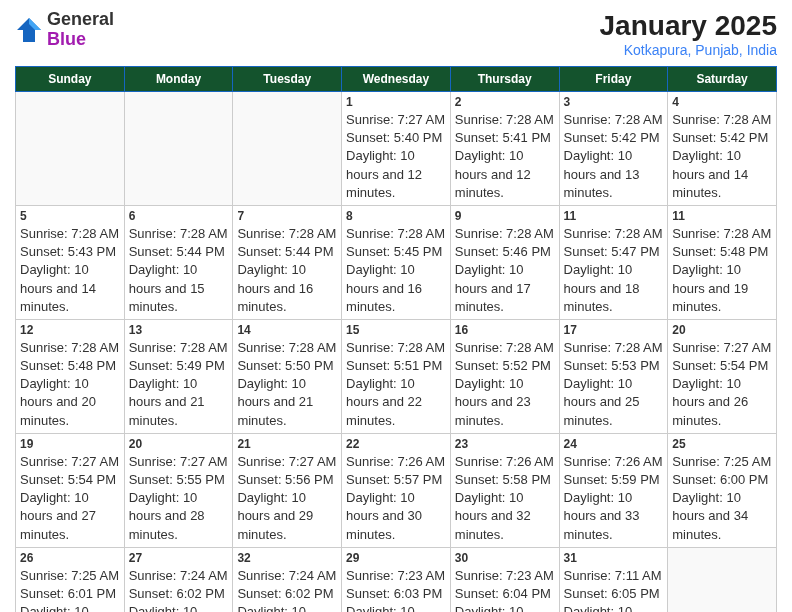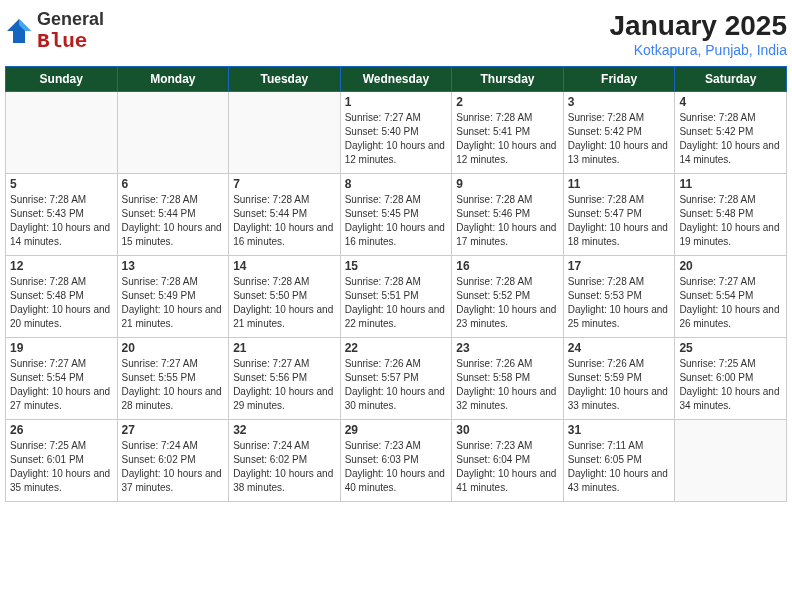--- a/index.html
+++ b/index.html
@@ -6,21 +6,21 @@
     body {
       font-family: Arial, sans-serif;
       background: #fff;
       width: 792px;
       height: 612px;
       overflow: hidden;
     }
     .page {
       width: 792px;
       height: 472px;
-      padding: 10px 5px;
+      padding: 10px 15px;
     }
     .header {
       display: flex;
       justify-content: space-between;
       align-items: flex-start;
       margin-bottom: 8px;
     }
     .logo {
       display: flex;
       align-items: center;
@@ -29,24 +29,23 @@
       display: flex;
       flex-direction: column;
       line-height: 1.1;
     }
     .logo-general {
       font-size: 18px;
       font-weight: bold;
       color: #333;
     }
     .logo-blue {
-      font-size: 21px;
+      font-size: 18px;
       font-weight: bold;
-      color: #b91c1c;
-      font-family: Liberation Mono, monospace;
+      color: #a21caf;
     }
     .logo-icon {
       width: 28px;
       height: 28px;
       margin-right: 4px;
     }
     .title-area {
       text-align: right;
     }
     .month-title {
@@ -82,21 +81,21 @@
     }
     .calendar td.empty {
       background: #f9f9f9;
     }
     .day-number {
       font-size: 12px;
       font-weight: bold;
       margin-bottom: 2px;
     }
     .day-info {
-      font-size: 10px;
+      font-size: 13px;
       line-height: 1.4;
       color: #333;
     }
   </style>
 </head>
 <body>
 
 <div class="page">
   <div class="header">
     <div class="logo">

